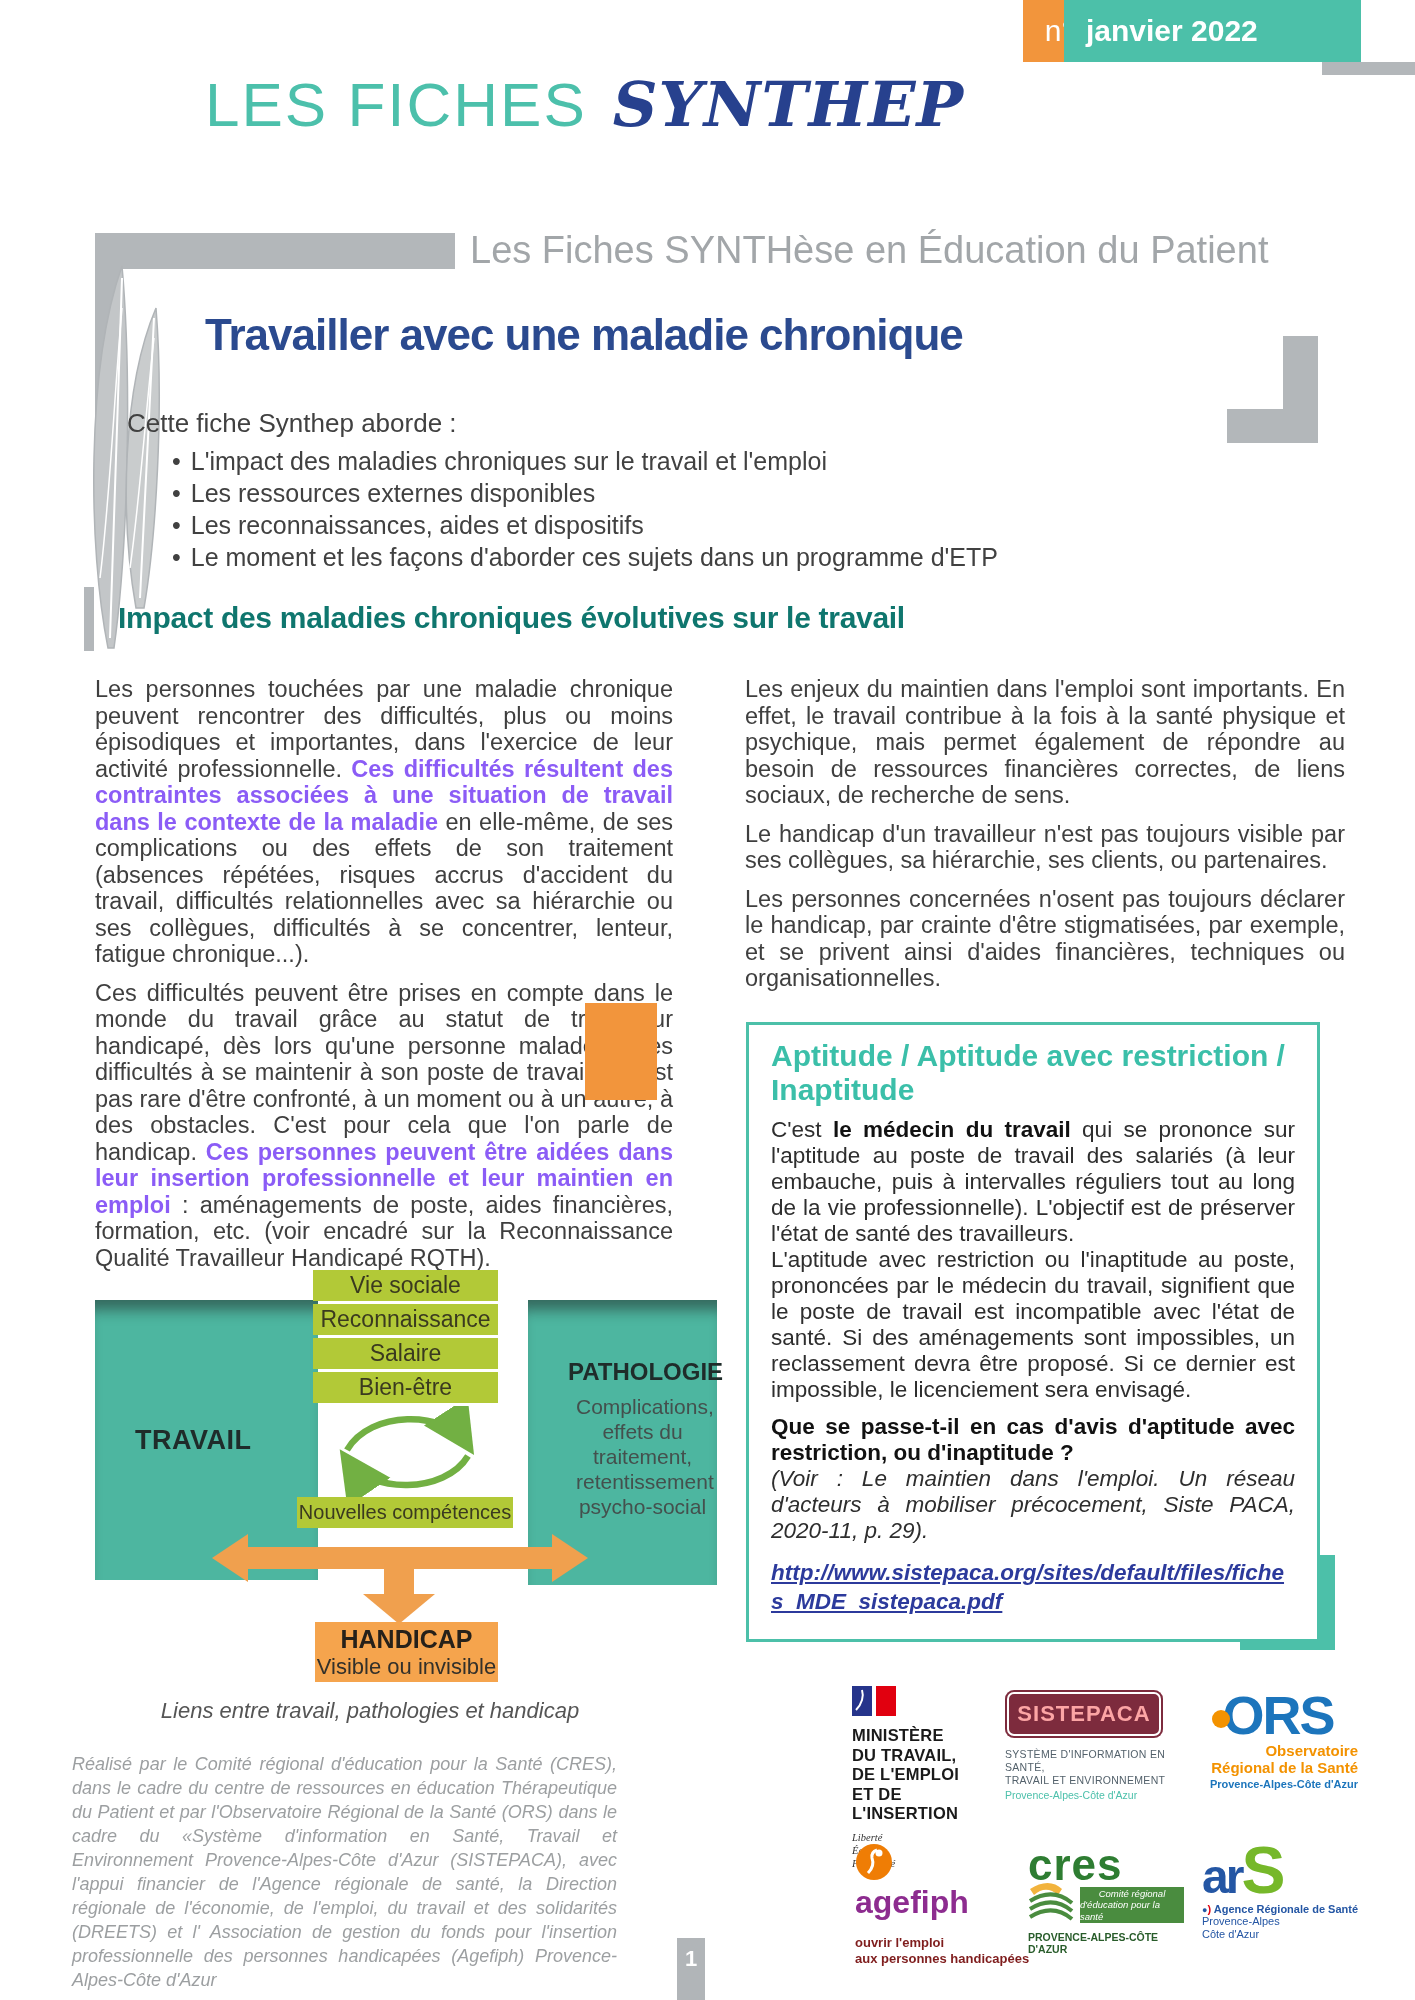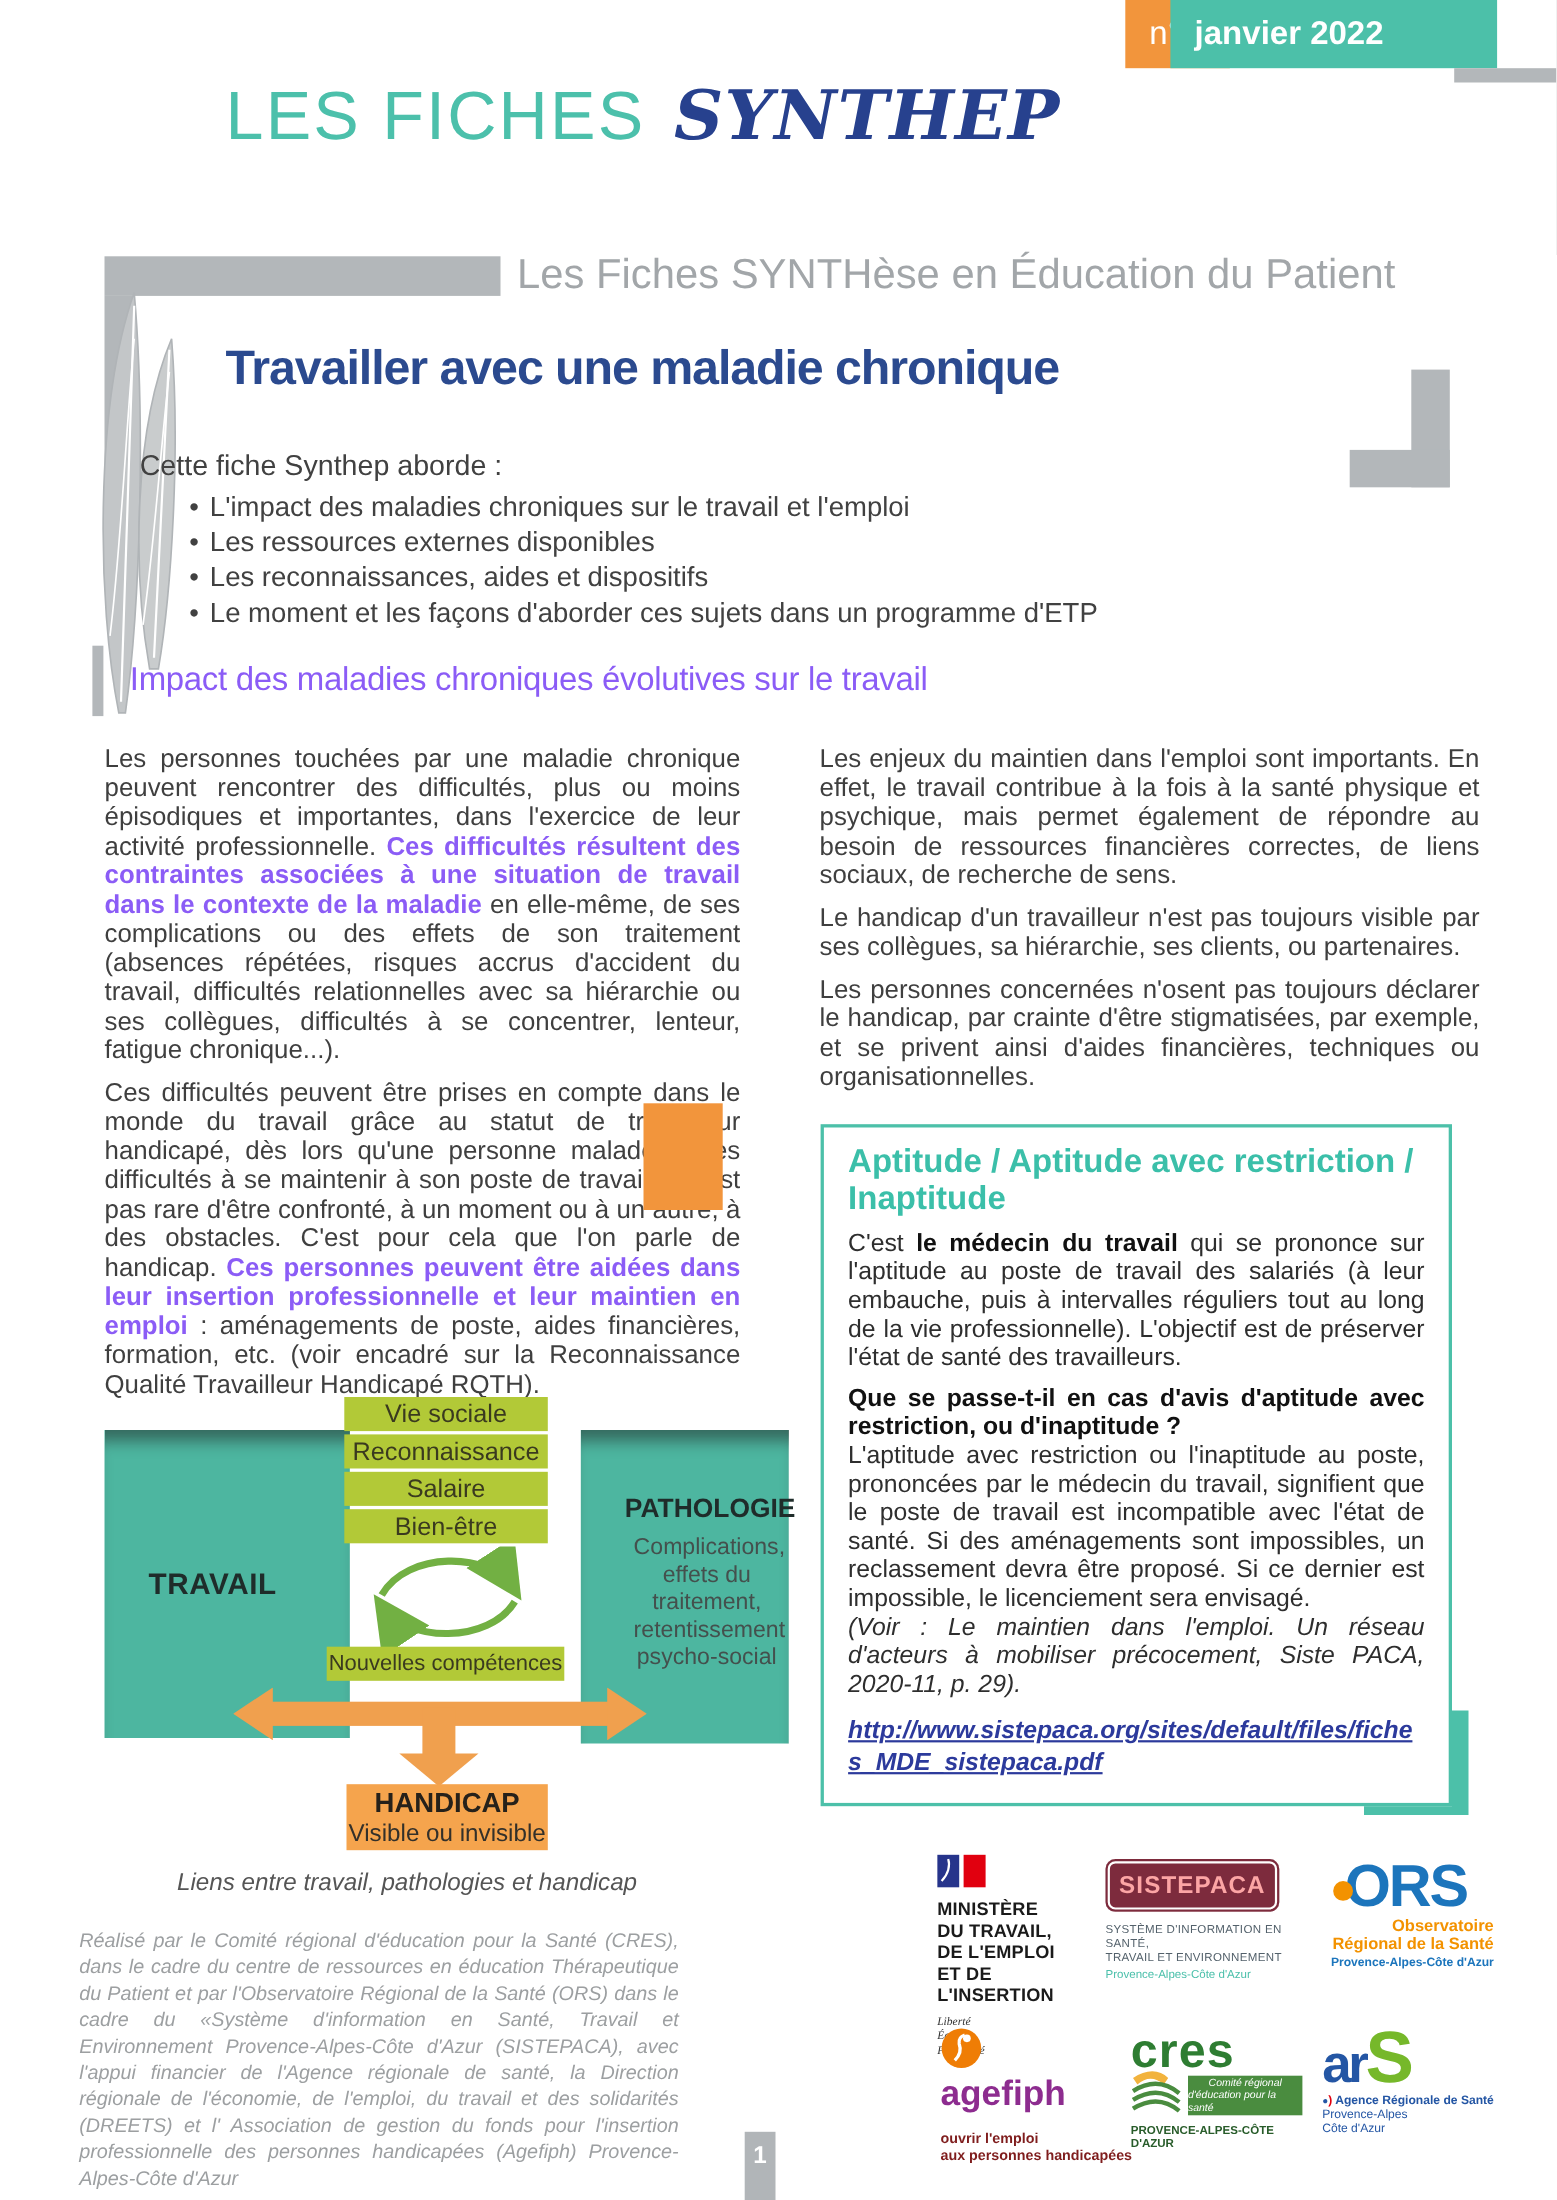--- a/index.html
+++ b/index.html
@@ -24,21 +24,21 @@
   .bracket-h{left:1227px;top:409px;width:91px;height:34px;background:#b3b7ba;}
   .subtitle{left:470px;top:229px;font-size:38px;color:#a2a6a9;}
   .main-title{left:205px;top:310px;font-size:44px;font-weight:bold;color:#2b4a8f;letter-spacing:-1px;}
   
   .intro-lead{left:127px;top:408px;font-size:26px;color:#414141;}
   .intro-list{left:172px;top:445px;font-size:25px;color:#414141;line-height:32px;}
   .bullet-row{display:flex;gap:10px;}
   .bdot{color:#414141;}
   
   .sec-bar{left:84px;top:587px;width:10px;height:64px;background:#b3b7ba;}
-  .sec-heading{left:118px;top:601px;font-size:30px;font-weight:normal;color:#8b5cf6;letter-spacing:-0.3px;}
+  .sec-heading{left:118px;top:601px;font-size:30px;font-weight:bold;color:#0f766e;letter-spacing:-0.3px;}
   
   .col{font-size:23.5px;line-height:26.5px;text-align:justify;color:#3f3f3f;}
   .col p{margin:0 0 12px 0;}
   .col b{color:#8b5cf6;}
   .col-left{left:95px;top:676px;width:578px;}
   .col-right{left:745px;top:676px;width:600px;}
   
   .apt-orange{left:585px;top:1003px;width:72px;height:97px;background:#f2953c;}
   .apt-shadow{left:1240px;top:1555px;width:95px;height:95px;background:#4cc0a9;}
   .apt-box{left:746px;top:1022px;width:574px;height:620px;background:#fff;border:3px solid #4cc0a9;
@@ -175,22 +175,22 @@
     <p>Les enjeux du maintien dans l'emploi sont importants. En effet, le travail contribue à la fois à la santé physique et psychique, mais permet également de répondre au besoin de ressources financières correctes, de liens sociaux, de recherche de sens.</p>
     <p>Le handicap d'un travailleur n'est pas toujours visible par ses collègues, sa hiérarchie, ses clients, ou partenaires.</p>
     <p>Les personnes concernées n'osent pas toujours déclarer le handicap, par crainte d'être stigmatisées, par exemple, et se privent ainsi d'aides financières, techniques ou organisationnelles.</p>
   </div>
 
   <div class="abs apt-orange"></div>
   <div class="abs apt-shadow"></div>
   <div class="abs apt-box">
     <div class="apt-heading">Aptitude / Aptitude avec restriction / Inaptitude</div>
     <div class="apt-body"><span>C'est </span><b>le médecin du travail</b><span> qui se prononce sur l'aptitude au poste de travail des salariés (à leur embauche, puis à intervalles réguliers tout au long de la vie professionnelle). L'objectif est de préserver l'état de santé des travailleurs.</span></div>
+    <div class="apt-body">L'aptitude avec restriction ou l'inaptitude au poste, prononcées par le médecin du travail, signifient que le poste de travail est incompatible avec l'état de santé. Si des aménagements sont impossibles, un reclassement devra être proposé. Si ce dernier est impossible, le licenciement sera envisagé.</div>
     <div class="apt-body apt-q">Que se passe-t-il en cas d'avis d'aptitude avec restriction, ou d'inaptitude ?</div>
-    <div class="apt-body">L'aptitude avec restriction ou l'inaptitude au poste, prononcées par le médecin du travail, signifient que le poste de travail est incompatible avec l'état de santé. Si des aménagements sont impossibles, un reclassement devra être proposé. Si ce dernier est impossible, le licenciement sera envisagé.</div>
     <div class="apt-body apt-src">(Voir : Le maintien dans l'emploi. Un réseau d'acteurs à mobiliser précocement, Siste PACA, 2020-11, p. 29).</div>
     <a href="#" class="apt-link">http://www.sistepaca.org/sites/default/files/fiches_MDE_sistepaca.pdf</a>
   </div>
 
   <div class="abs tealbox box-travail">
     <span class="travail-label">TRAVAIL</span>
   </div>
   <div class="abs gbar gb0">Vie sociale</div>
   <div class="abs gbar gb1">Reconnaissance</div>
   <div class="abs gbar gb2">Salaire</div>

